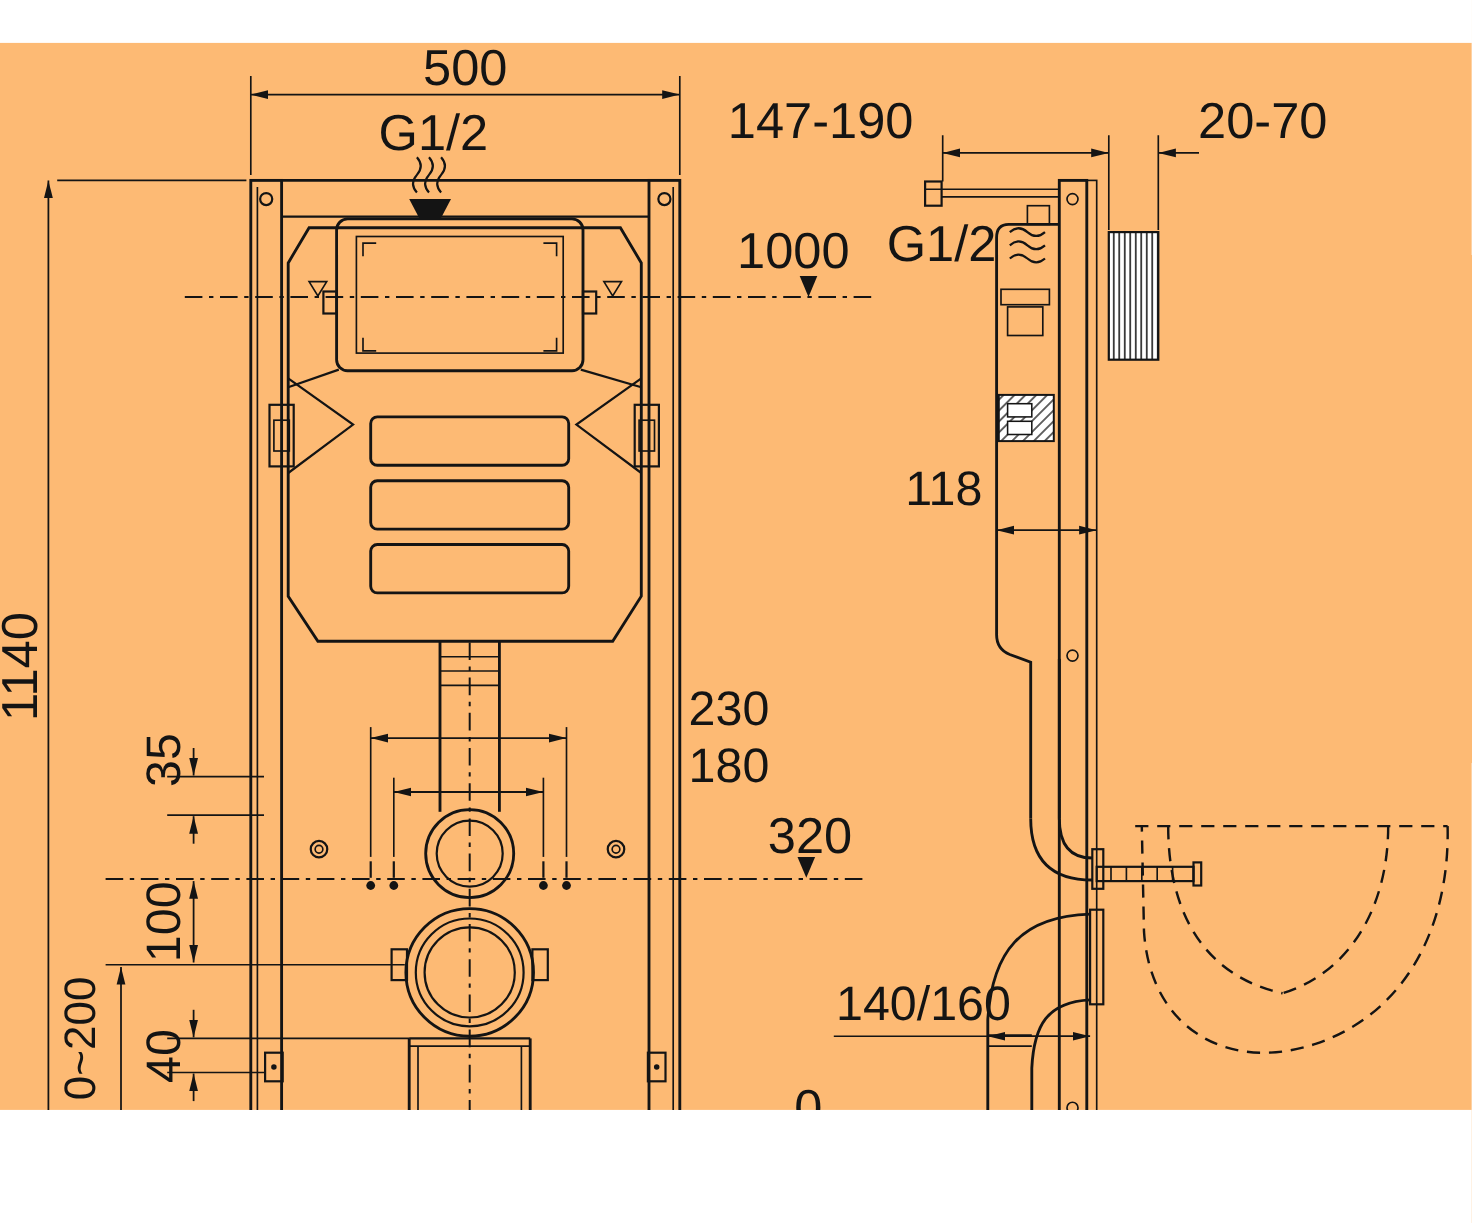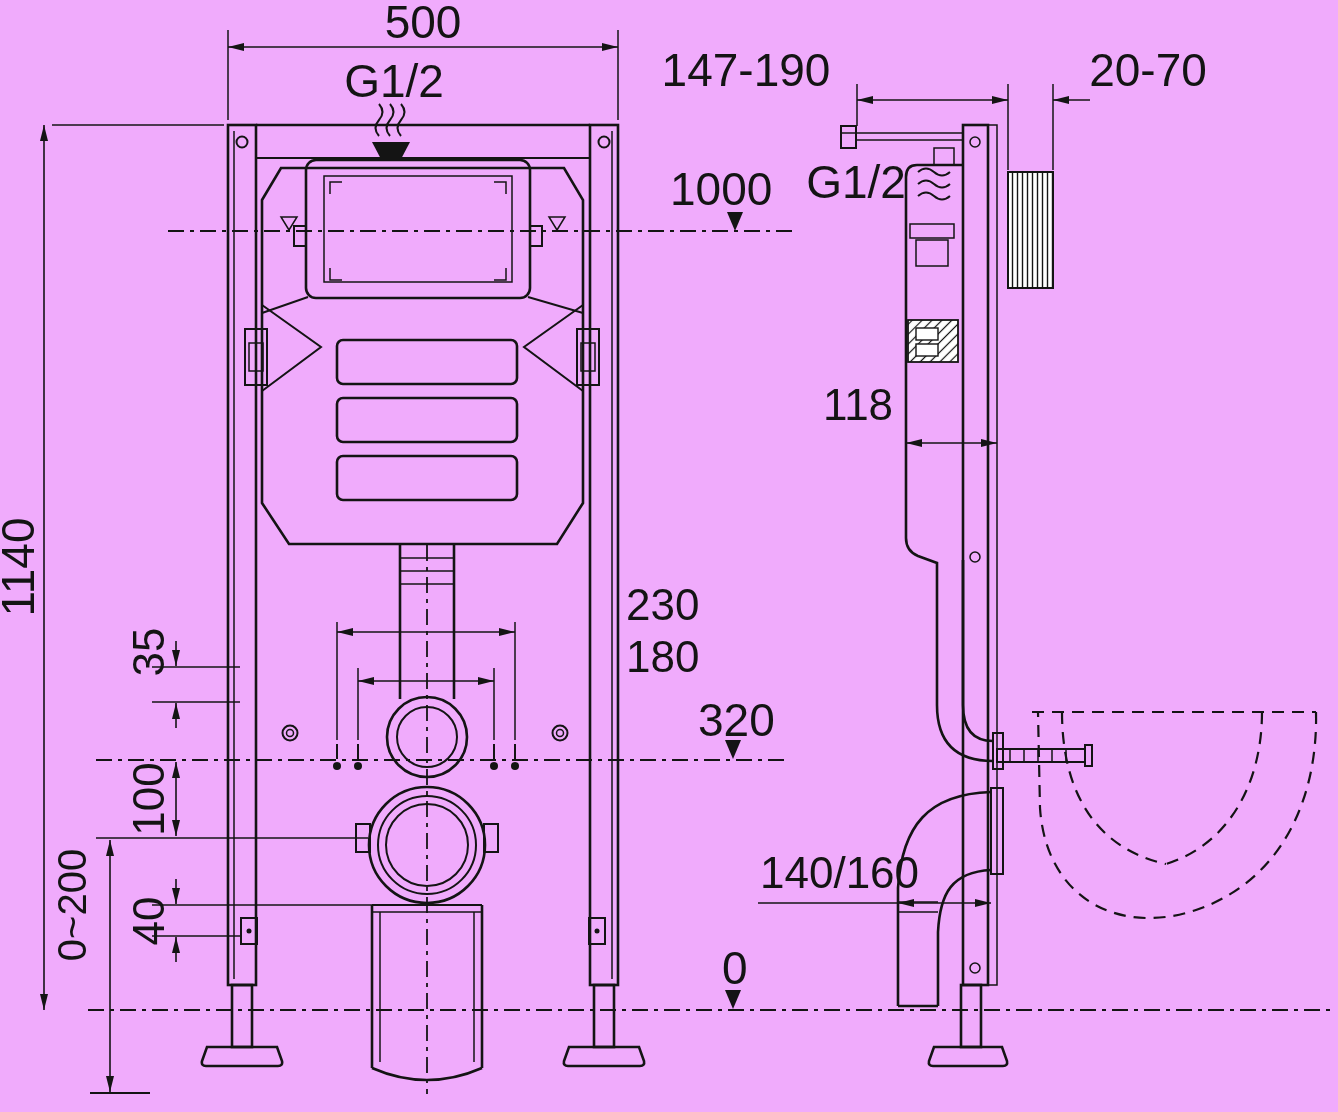--- a/index.html
+++ b/index.html
@@ -1,16 +1,16 @@
 <!DOCTYPE html>
 <html><head>
 <meta charset="utf-8">
 <style>
   html,body{margin:0;padding:0;background:#ffffff;}
-  .stage{position:relative;width:1338px;height:1112px;background:#f0abfc;overflow:hidden;}
+  .stage{position:relative;width:1338px;height:970px;background:#fdba74;overflow:hidden;margin-top:39px;}
   svg{display:block;}
   
   .ol{fill:none;stroke:#141414;stroke-width:2.6;}
   .md{fill:none;stroke:#141414;stroke-width:2;}
   .tn{fill:none;stroke:#141414;stroke-width:1.5;}
   .dm{fill:none;stroke:#141414;stroke-width:1.6;}
   .cl{fill:none;stroke:#141414;stroke-width:1.8;stroke-dasharray:16 6 4 6;}
   .bd{fill:none;stroke:#141414;stroke-width:2.2;stroke-dasharray:12 8;}
   .fl{fill:#141414;stroke:none;}
   text{font-family:"Liberation Sans","DejaVu Sans",sans-serif;fill:#141414;}

